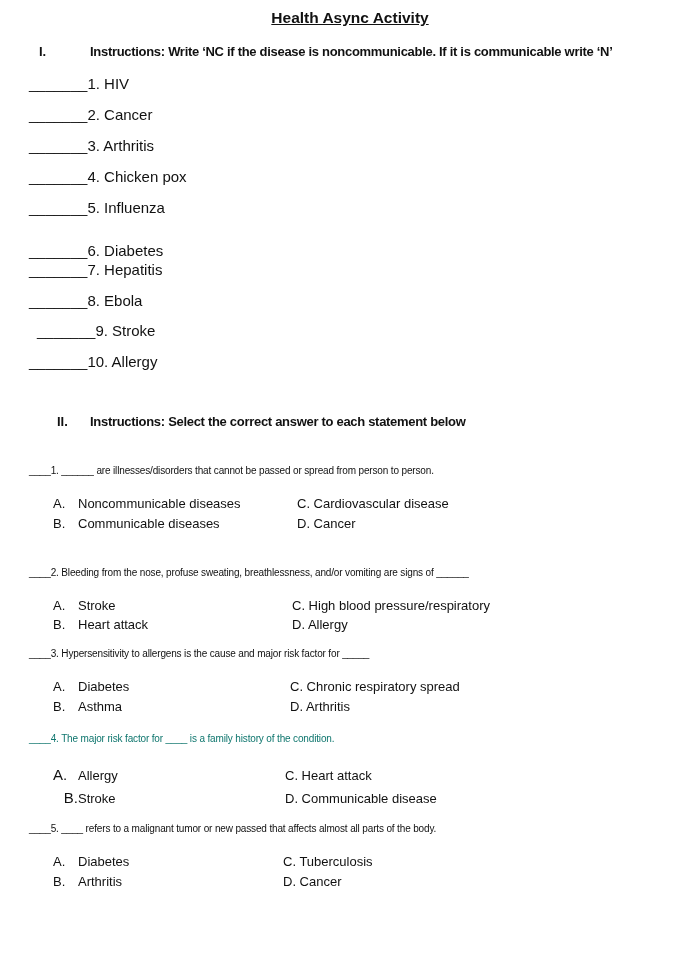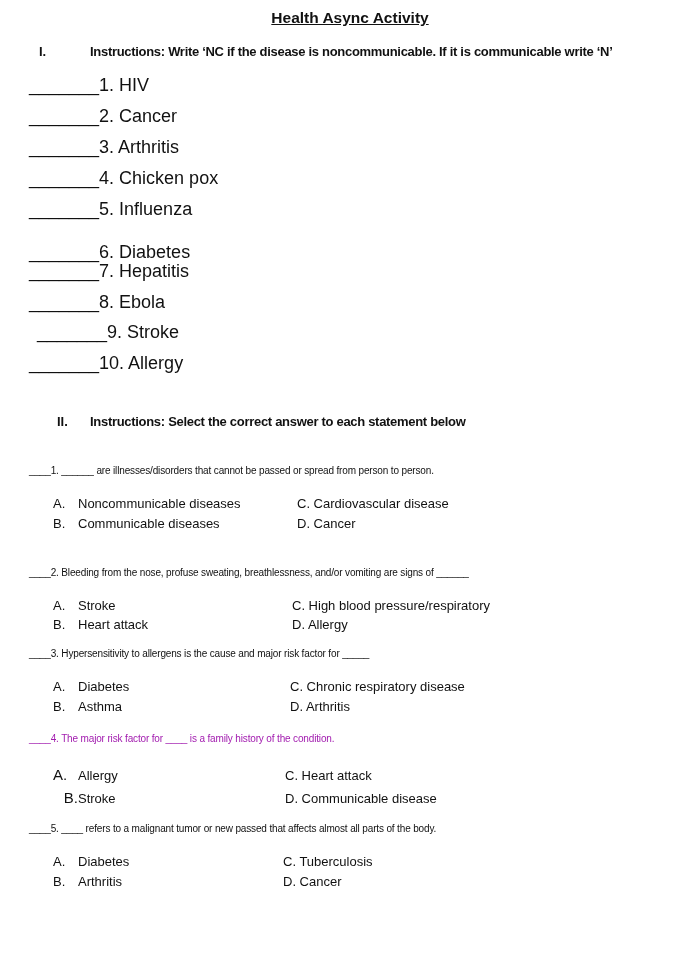--- a/index.html
+++ b/index.html
@@ -7,23 +7,23 @@
       width: 690px; height: 953px; position: relative; overflow: hidden;
       font-family: "Liberation Sans", sans-serif; color: #111111;
     }
     .abs { position: absolute; white-space: nowrap; }
     .title {
       top: 9px; left: 0; width: 700px; text-align: center;
       font-size: 15.5px; font-weight: bold; text-decoration: underline;
     }
     .sec-num { font-size: 13px; font-weight: bold; }
     .sec-instr { font-size: 13px; font-weight: bold; letter-spacing: -0.3px; }
-    .item { font-size: 18px; }
+    .item { font-size: 15px; }
     .q { font-size: 10px; letter-spacing: -0.15px; }
-    .q.gray { color: #a21caf; }
+    .q.gray { color: #0f766e; }
     .opt { font-size: 13px; }
     .opt .letter { display: inline-block; width: 25px; }
     .opt.big .letter { font-size: 15px; }
   </style>
 </head>
 <body>
 
 <div class="abs title">Health Async Activity</div>
 
 <div>
@@ -59,21 +59,21 @@
     <div class="abs opt" style="top:598px; left:53px;"><span class="letter">A.</span><span>Stroke</span></div>
     <div class="abs opt" style="top:617px; left:53px;"><span class="letter">B.</span><span>Heart attack</span></div>
     <div class="abs opt" style="top:598px; left:292px;">C. High blood pressure/respiratory</div>
     <div class="abs opt" style="top:617px; left:292px;">D. Allergy</div>
   </div>
 
   <div>
     <div class="abs q" style="top:648px; left:29px;">____3.  Hypersensitivity to allergens is the cause and major risk factor for _____</div>
     <div class="abs opt" style="top:679px; left:53px;"><span class="letter">A.</span><span>Diabetes</span></div>
     <div class="abs opt" style="top:699px; left:53px;"><span class="letter">B.</span><span>Asthma</span></div>
-    <div class="abs opt" style="top:679px; left:290px;">C.  Chronic respiratory disease</div>
+    <div class="abs opt" style="top:679px; left:290px;">C.  Chronic respiratory spread</div>
     <div class="abs opt" style="top:699px; left:290px;">D. Arthritis</div>
   </div>
 
   <div>
     <div class="abs q gray" style="top:733px; left:29px;">____4. The major risk factor for ____ is a family history of the condition.</div>
     <div class="abs opt big" style="top:766px; left:53px;"><span class="letter">A.</span><span>Allergy</span></div>
     <div class="abs opt big" style="top:789px; left:53px;text-align:right;"><span class="letter">B.</span><span>Stroke</span></div>
     <div class="abs opt" style="top:768px; left:285px;">C. Heart attack</div>
     <div class="abs opt" style="top:791px; left:285px;">D. Communicable disease</div>
   </div>

